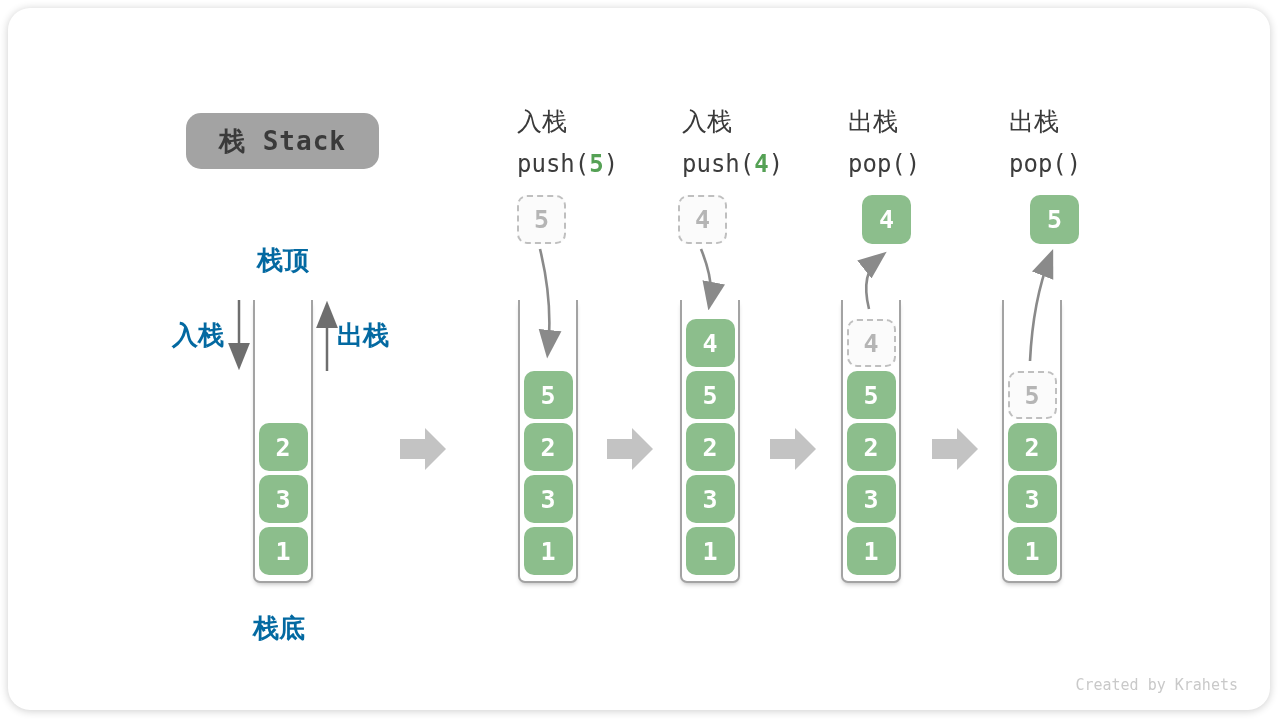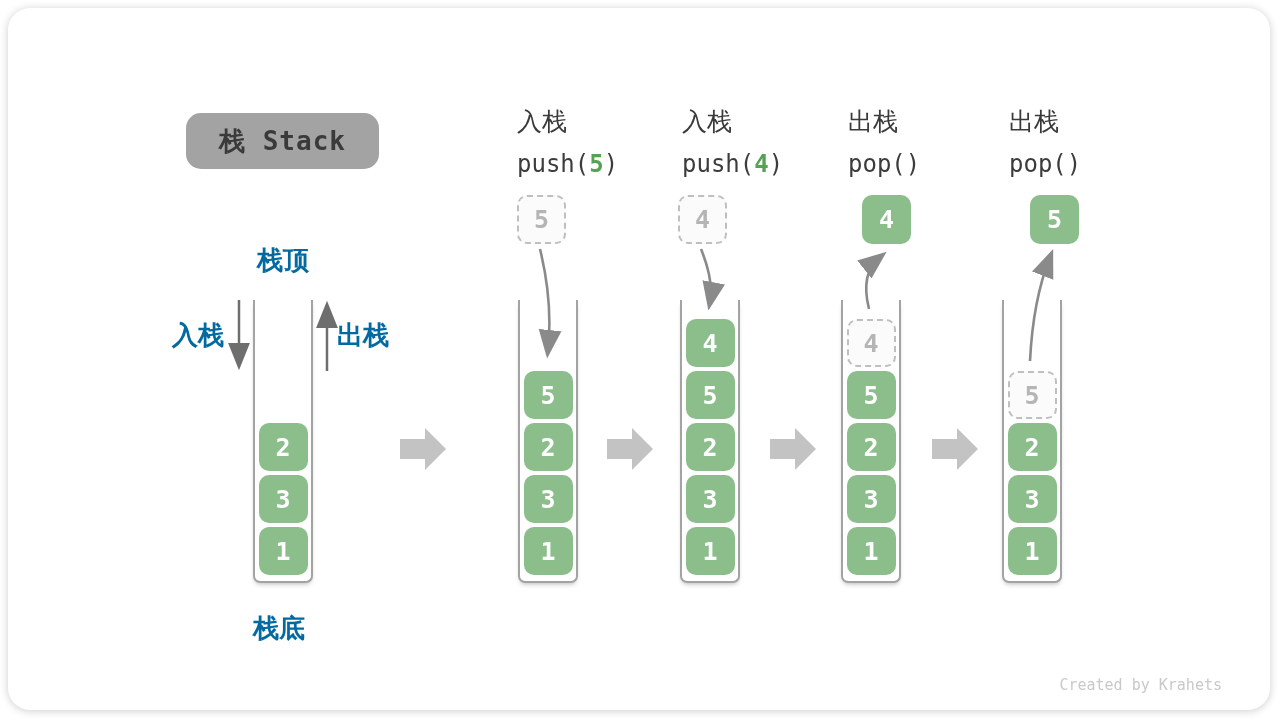--- a/index.html
+++ b/index.html
@@ -59,21 +59,21 @@
     display: flex; align-items: center; justify-content: center;
     font-family: "DejaVu Sans Mono", monospace;
     font-size: 25px; font-weight: bold; box-sizing: border-box; z-index: 4;
   }
   .freebox.solid { background: #8cbe8c; color: #ffffff; }
   .freebox.ghost { background: #fbfbfb; border: 2px dashed #bfbfbf; color: #b5b5b5; }
 
   .overlay { position: absolute; left: 0; top: 0; z-index: 5; pointer-events: none; }
 
   .watermark {
-    position: absolute; right: 58px; top: 676px;
+    position: absolute; right: 42px; top: 676px;
     font-family: "DejaVu Sans Mono", monospace;
     font-size: 15px; color: #c9c9c9;
   }
 </style>
 </head>
 <body>
 
 <div class="canvas">
   <div class="card"></div>
 

